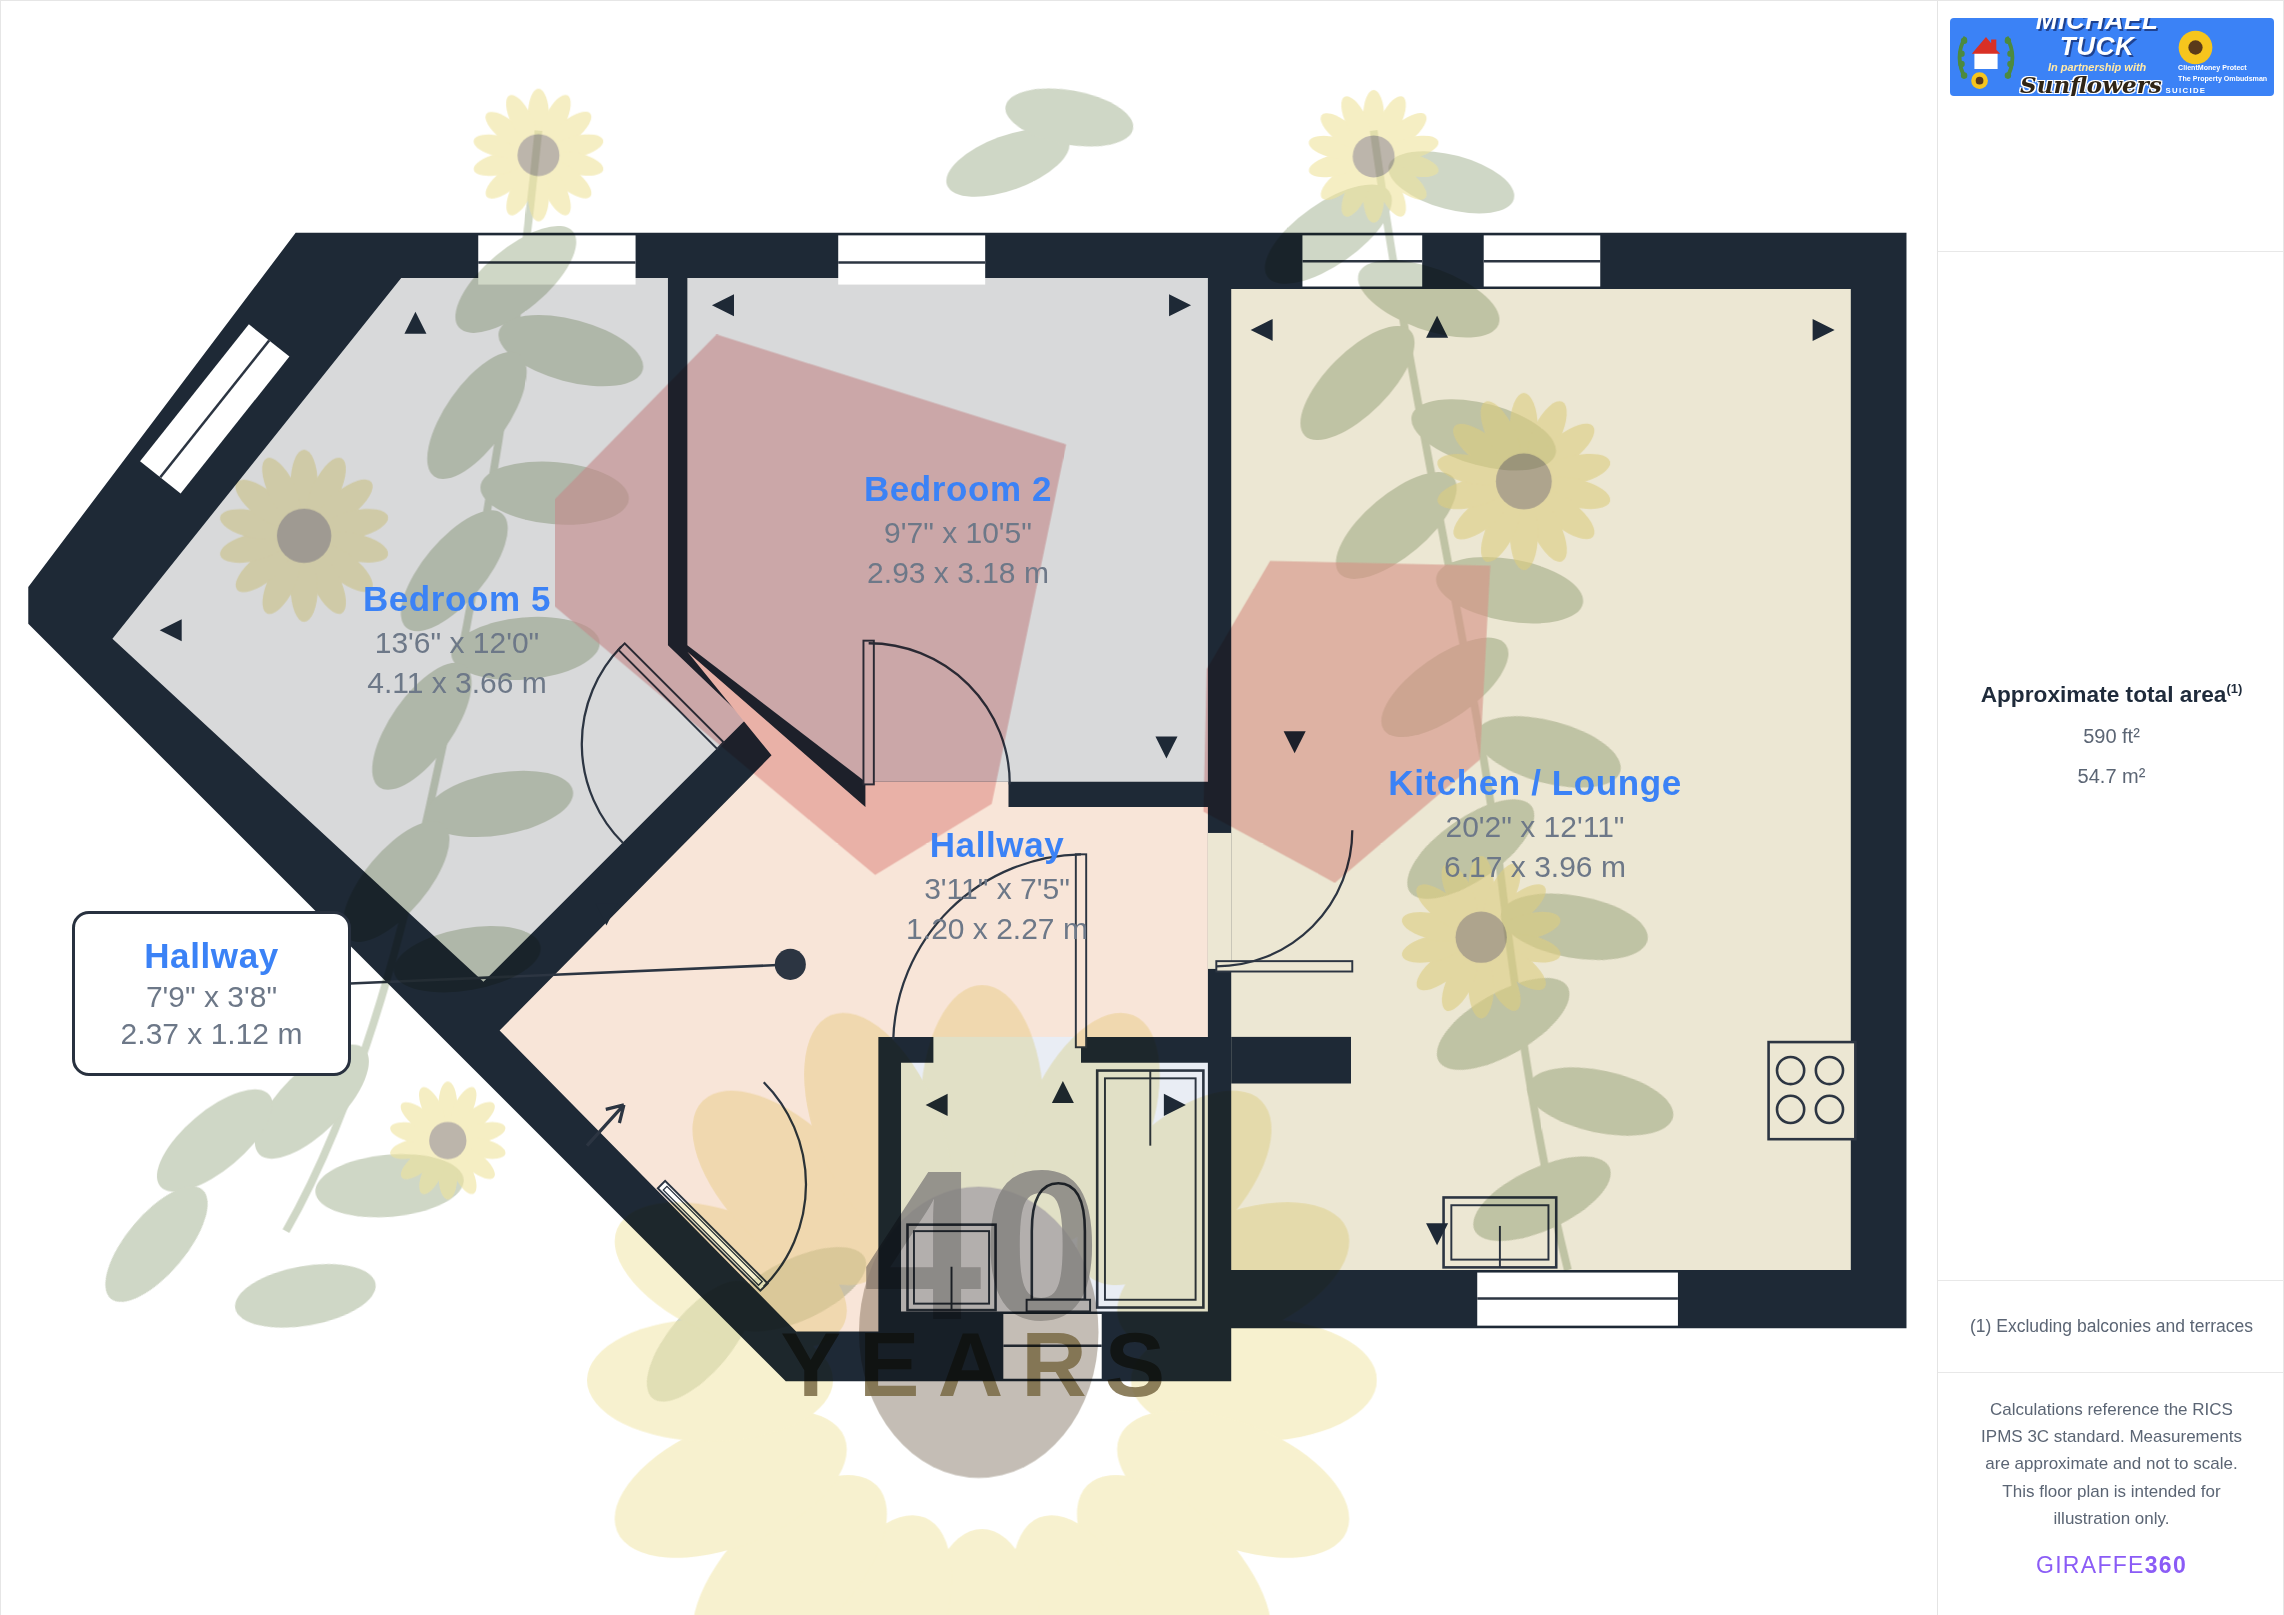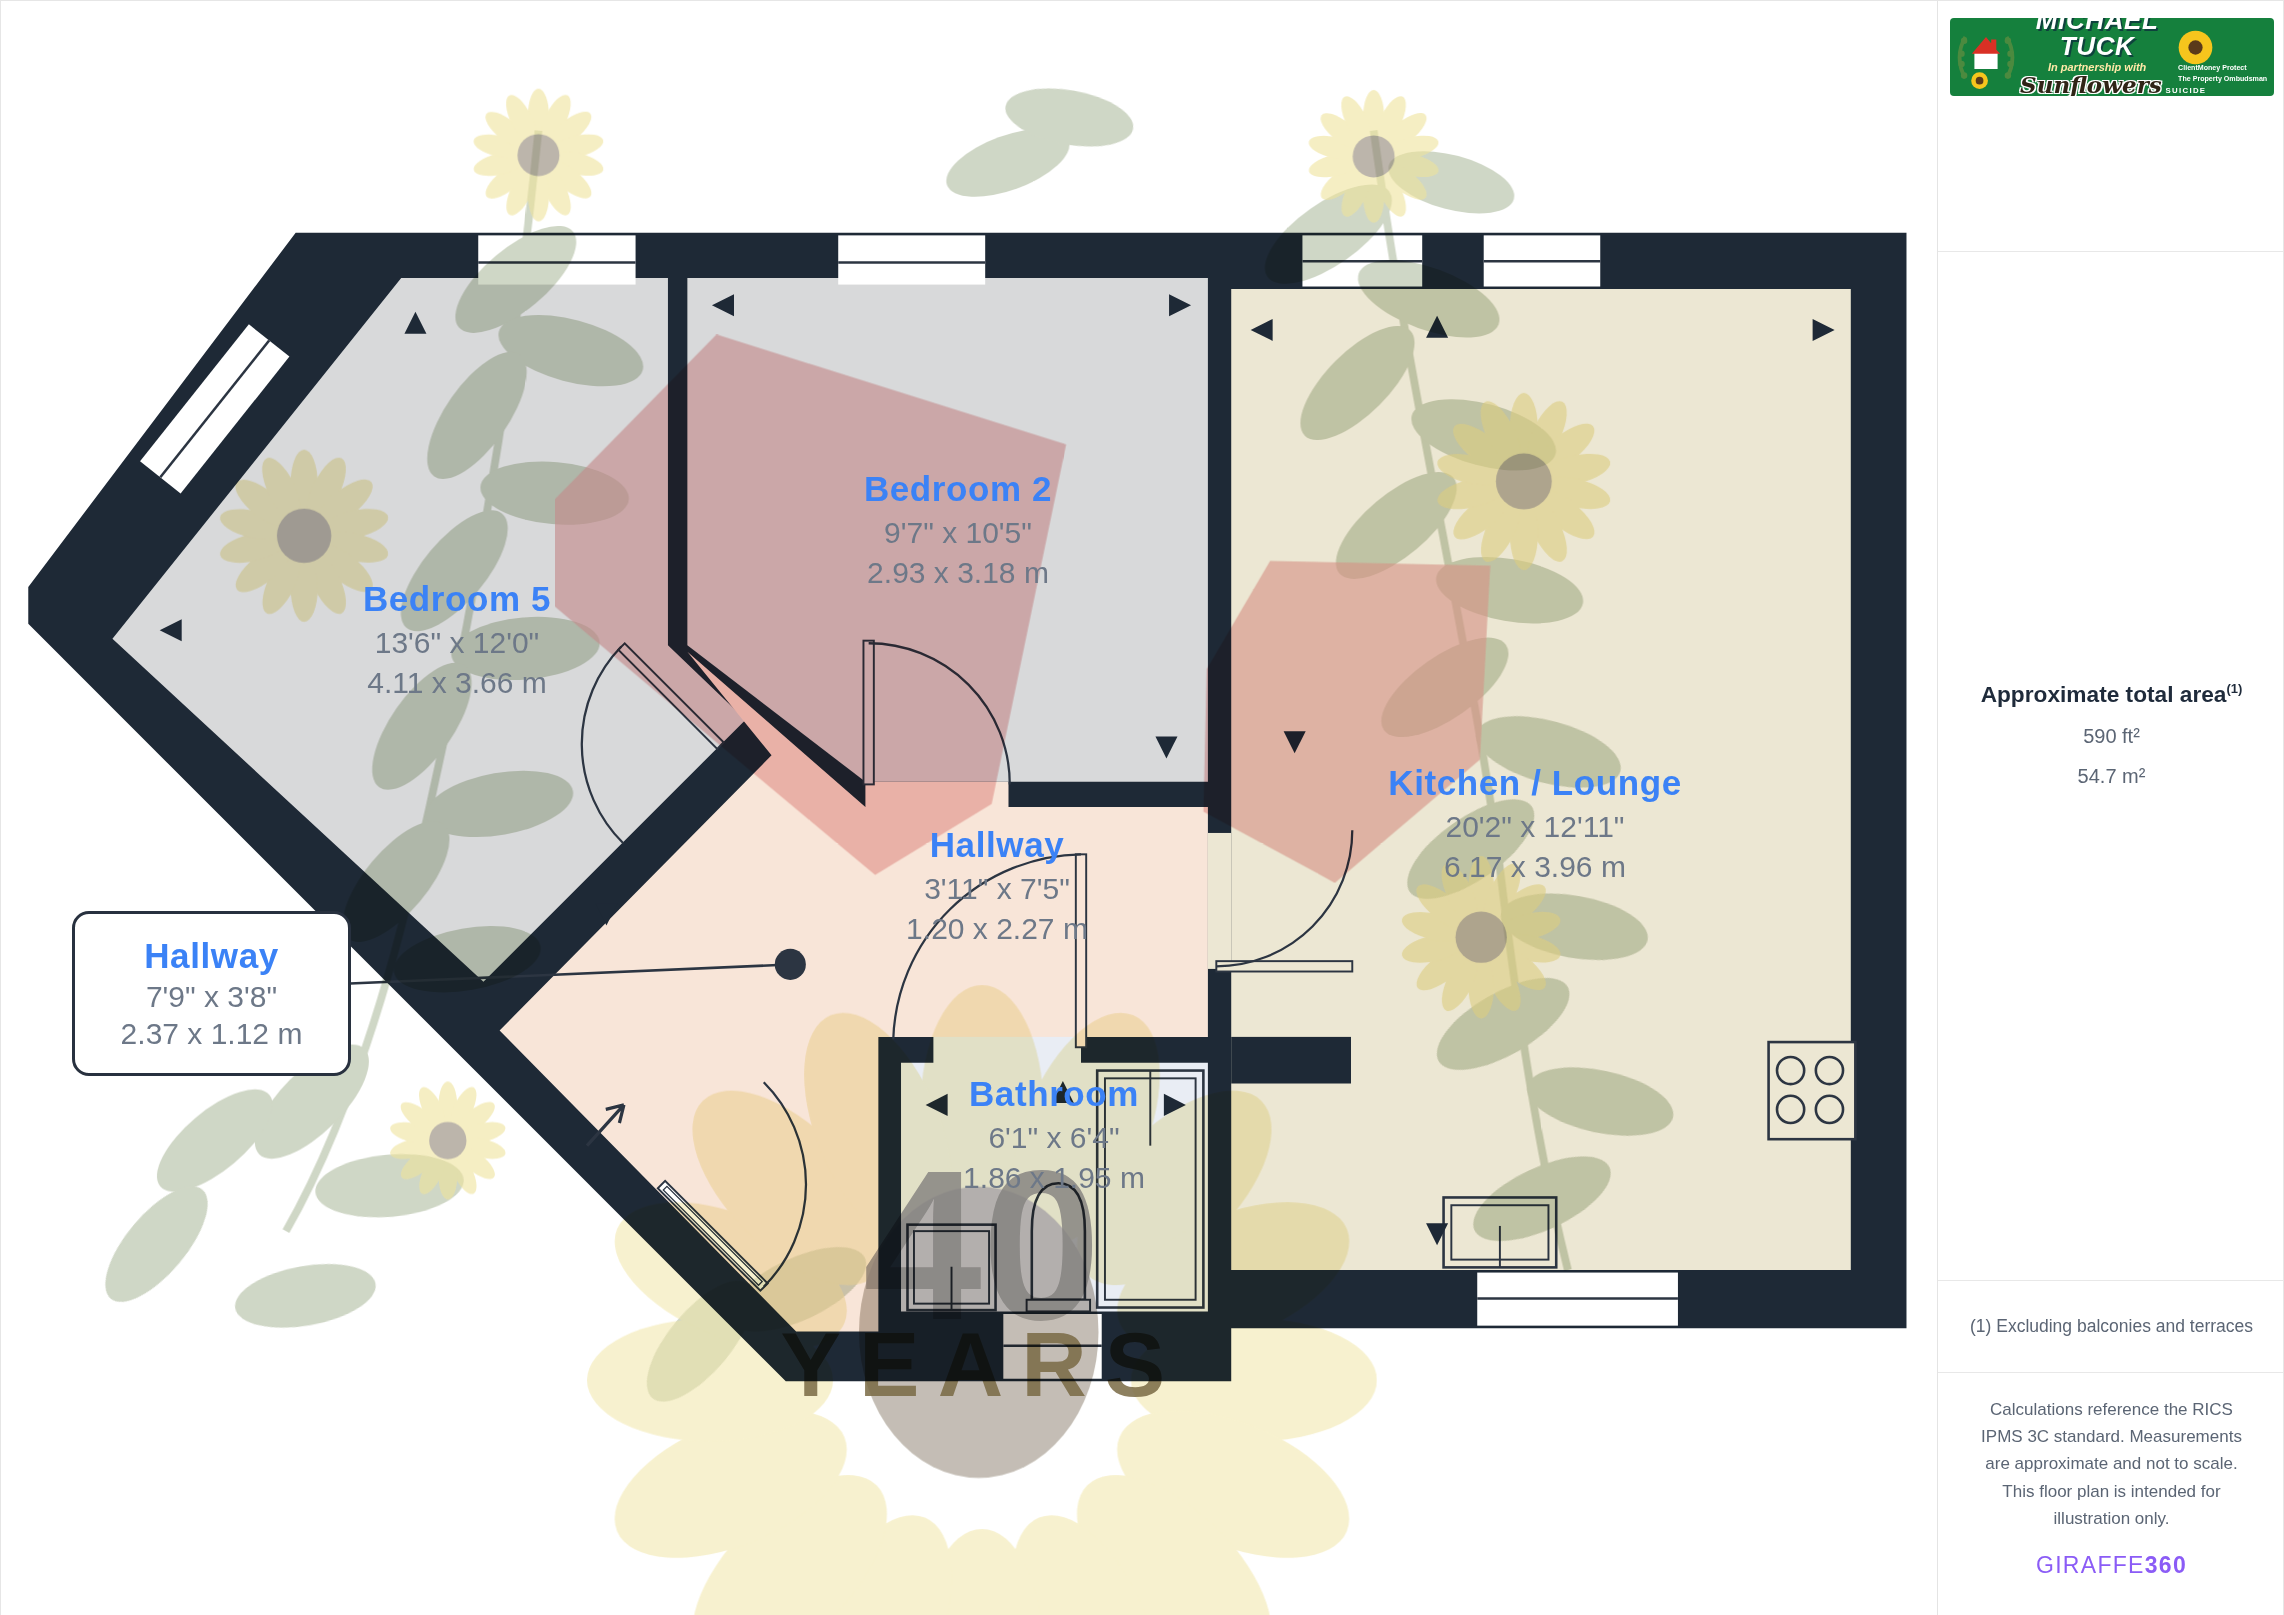--- a/index.html
+++ b/index.html
@@ -12,21 +12,21 @@
   .rname{font-size:35px;font-weight:700;color:#3b82f6;letter-spacing:0.6px;}
   .rdim{font-size:30px;color:#6d7888;margin-top:6.5px;}
   #callout{position:absolute;left:71px;top:910px;width:273px;height:159px;background:#fff;
            border:3.2px solid #28313f;border-radius:17px;display:flex;flex-direction:column;
            justify-content:center;align-items:center;z-index:3;}
   #callout .rdim{margin-top:3.9px;}
   
   #sidebar{position:absolute;left:1936px;top:0;width:347px;height:1616px;background:#fff;
            border-left:1.3px solid #e4e4e4;z-index:5;}
   .hline{position:absolute;left:0;width:100%;height:0;border-top:1.3px solid #e8e8e8;}
-  #logo{position:absolute;left:11.7px;top:17px;width:324px;height:78px;background:#15803d;
+  #logo{position:absolute;left:11.7px;top:17px;width:324px;height:78px;background:#3b82f6;
         border-radius:3.9px;display:flex;align-items:center;padding:0 6.5px;box-sizing:border-box;
         overflow:hidden;gap:3.9px;}
   .logo-text{flex:1;min-width:0;text-align:center;}
   .brand{font-size:26px;font-weight:800;font-style:italic;color:#fff;letter-spacing:0.6px;
          text-shadow:1.9px 1.9px 0 rgba(10,15,60,.55);line-height:1;}
   .partner{display:block;font-size:11px;font-style:italic;font-weight:700;color:#ffe9a8;margin-top:1.9px;}
   .script{font-family:"DejaVu Serif",serif;font-style:italic;font-weight:700;font-size:23px;
           color:#2f2416;line-height:1;
           text-shadow:-1.3px -1.3px 0 #fff,1.3px -1.3px 0 #fff,-1.3px 1.3px 0 #fff,1.3px 1.3px 0 #fff;}
   .support{font-size:7.8px;font-weight:700;color:#fff;letter-spacing:1.3px;margin-left:3.9px;}
@@ -171,25 +171,20 @@
   </div>
   <div class="room-label" style="left:957px;top:528px">
     <div class="rname">Bedroom 2</div>
     <div class="rdim">9'7" x 10'5"</div>
     <div class="rdim">2.93 x 3.18 m</div>
   </div>
   <div class="room-label" style="left:996px;top:884px">
     <div class="rname">Hallway</div>
     <div class="rdim">3'11" x 7'5"</div>
     <div class="rdim">1.20 x 2.27 m</div>
-  </div>
-  <div class="room-label" style="left:1053px;top:1133px">
-    <div class="rname">Bathroom</div>
-    <div class="rdim">6'1" x 6'4"</div>
-    <div class="rdim">1.86 x 1.95 m</div>
   </div>
   <div class="room-label" style="left:1534px;top:822px">
     <div class="rname">Kitchen / Lounge</div>
     <div class="rdim">20'2" x 12'11"</div>
     <div class="rdim">6.17 x 3.96 m</div>
   </div>
 
   <div id="callout">
     <div class="rname">Hallway</div>
     <div class="rdim">7'9" x 3'8"</div>

